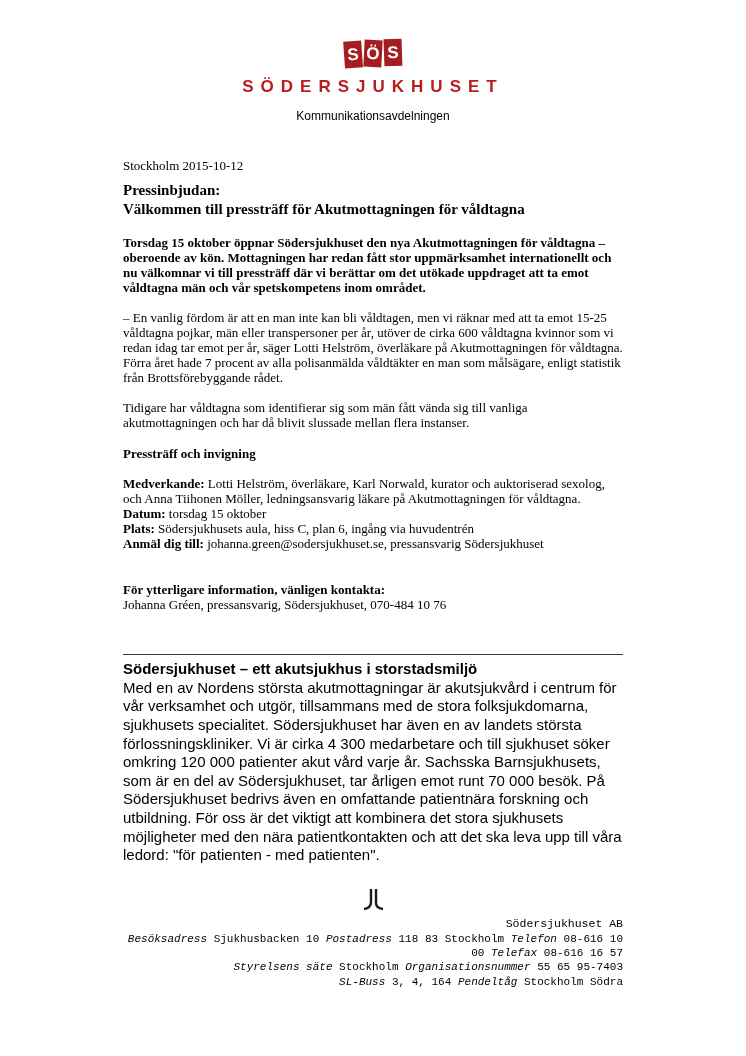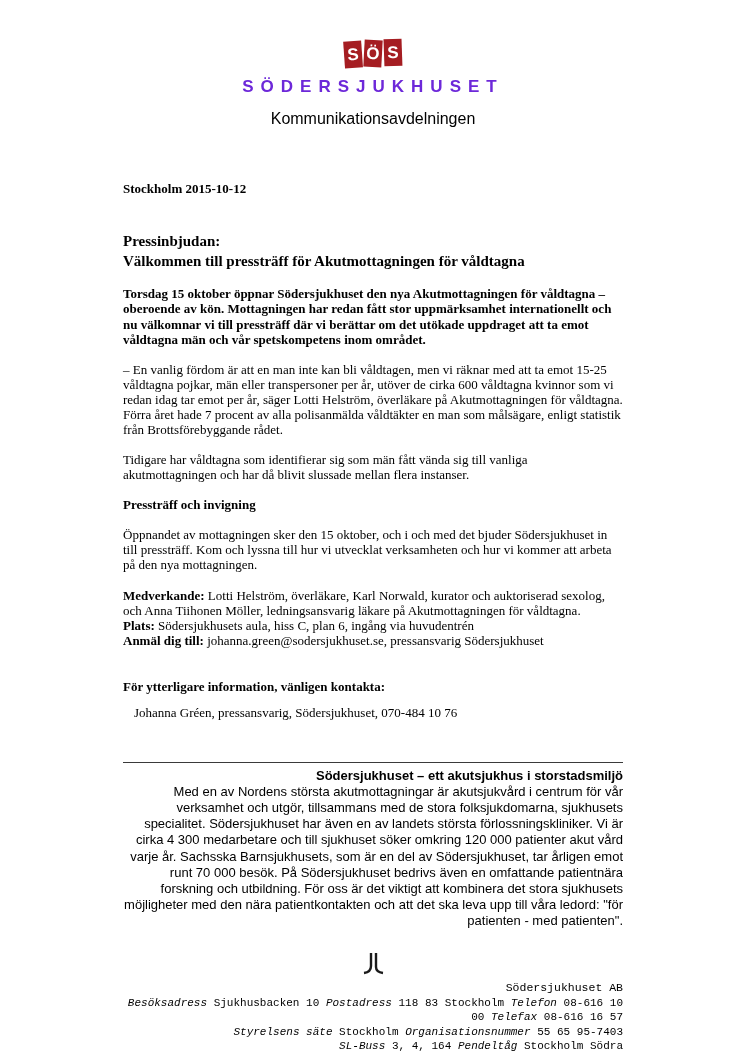--- a/index.html
+++ b/index.html
@@ -15,40 +15,40 @@
   .logo-block {
     width:18px; height:27px; background:#a51d22; color:#fff;
     font-family:"Liberation Sans", sans-serif; font-weight:bold; font-size:17px;
     display:flex; align-items:center; justify-content:center;
   }
   .logo-block:nth-child(1){ transform:rotate(-4deg) translateY(1px); }
   .logo-block:nth-child(2){ transform:rotate(3deg); }
   .logo-block:nth-child(3){ transform:rotate(-2deg) translateY(-1px); }
   .wordmark {
     text-align:center; font-family:"Liberation Sans", sans-serif;
-    font-weight:700; font-size:17px; letter-spacing:7px; color:#6d28d9;
+    font-weight:700; font-size:17px; letter-spacing:7px; color:#b91c1c;
     white-space:nowrap;
   }
   .department {
     text-align:center; font-family:"Liberation Sans", sans-serif;
-    font-size:16px; margin-top:13px; color:#000;
+    font-size:12px; margin-top:13px; color:#000;
   }
   
-  .dateline { margin-top:53px;font-weight:bold; }
-  .doc-title { margin-top:36px; font-size:15px; font-weight:bold; line-height:1.3; }
+  .dateline { margin-top:34px; }
+  .doc-title { margin-top:8px; font-size:15px; font-weight:bold; line-height:1.3; }
   p.para { margin-top:15px; }
   p.lead { font-weight:bold; }
   .section-heading { margin-top:15px; font-weight:bold; }
   .tight { margin-top:0; }
   .detail { margin:0; }
   .contact-heading { margin-top:31px; font-weight:bold; }
-  .contact-line { margin:11px; }
+  .contact-line { margin:0; }
   
   .divider { margin-top:42px; width:100%; border-bottom:1px solid #3a3a3a; height:1px; }
-  .boiler { font-family:"Liberation Sans", sans-serif; font-size:13px; line-height:1.24;text-align:right; }
+  .boiler { font-family:"Liberation Sans", sans-serif; font-size:15px; line-height:1.24; }
   .boiler-heading { margin-top:5px; font-weight:bold; }
   .boiler-text { margin-top:0; }
   
   .footer { margin-top:22px; text-align:right; font-size:11px; line-height:1.3;font-family:Liberation Mono, monospace; }
   .footer-logo { display:flex; justify-content:center; margin-bottom:4px; }
   .footer .company { font-size:11.5px; }
   .footer i { font-style:italic; }
 </style>
 </head>
 <body>
@@ -71,24 +71,24 @@
   </div>
 
   <p class="para lead">Torsdag 15 oktober öppnar Södersjukhuset den nya Akutmottagningen för våldtagna – oberoende av kön. Mottagningen har redan fått stor uppmärksamhet internationellt och nu välkomnar vi till pressträff där vi berättar om det utökade uppdraget att ta emot våldtagna män och vår spetskompetens inom området.</p>
 
   <p class="para">– En vanlig fördom är att en man inte kan bli våldtagen, men vi räknar med att ta emot 15-25 våldtagna pojkar, män eller transpersoner per år, utöver de cirka 600 våldtagna kvinnor som vi redan idag tar emot per år, säger Lotti Helström, överläkare på Akutmottagningen för våldtagna. Förra året hade 7 procent av alla polisanmälda våldtäkter en man som målsägare, enligt statistik från Brottsförebyggande rådet.</p>
 
   <p class="para">Tidigare har våldtagna som identifierar sig som män fått vända sig till vanliga akutmottagningen och har då blivit slussade mellan flera instanser.</p>
 
 
   <p class="section-heading">Pressträff och invigning</p>
-  <p class="para tight">Öppnandet av mottagningen sker den 15 oktober, och i och med det bjuder Södersjukhuset in till pressträff. Kom och lyssna till hur vi utvecklat verksamheten och hur vi kommer att arbeta på den nya mottagningen.</p>
 
   <div style="margin-top:15px;">
     <p class="detail"><b>Medverkande:</b> <span>Lotti Helström, överläkare, Karl Norwald, kurator och auktoriserad sexolog, och Anna Tiihonen Möller, ledningsansvarig läkare på Akutmottagningen för våldtagna.</span></p>
+    <p class="detail"><b>Datum:</b> <span>torsdag 15 oktober</span></p>
     <p class="detail"><b>Plats:</b> <span>Södersjukhusets aula, hiss C, plan 6, ingång via huvudentrén</span></p>
     <p class="detail"><b>Anmäl dig till:</b> <span>johanna.green@sodersjukhuset.se, pressansvarig Södersjukhuset</span></p>
   </div>
 
   <p class="contact-heading">För ytterligare information, vänligen kontakta:</p>
   <p class="contact-line">Johanna Gréen, pressansvarig, Södersjukhuset, 070-484 10 76</p>
 
   <div class="divider"></div>
 
   <div class="boiler">

